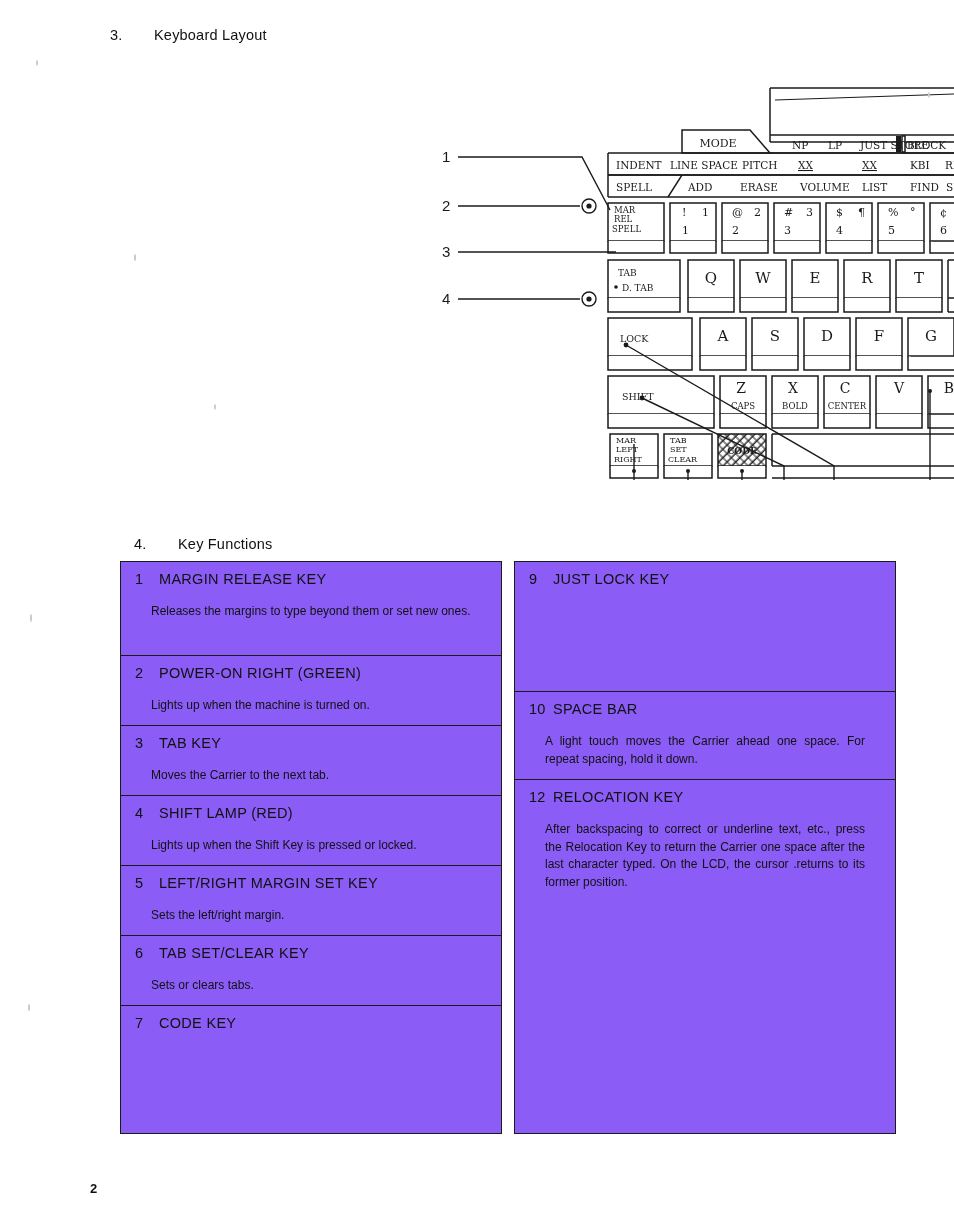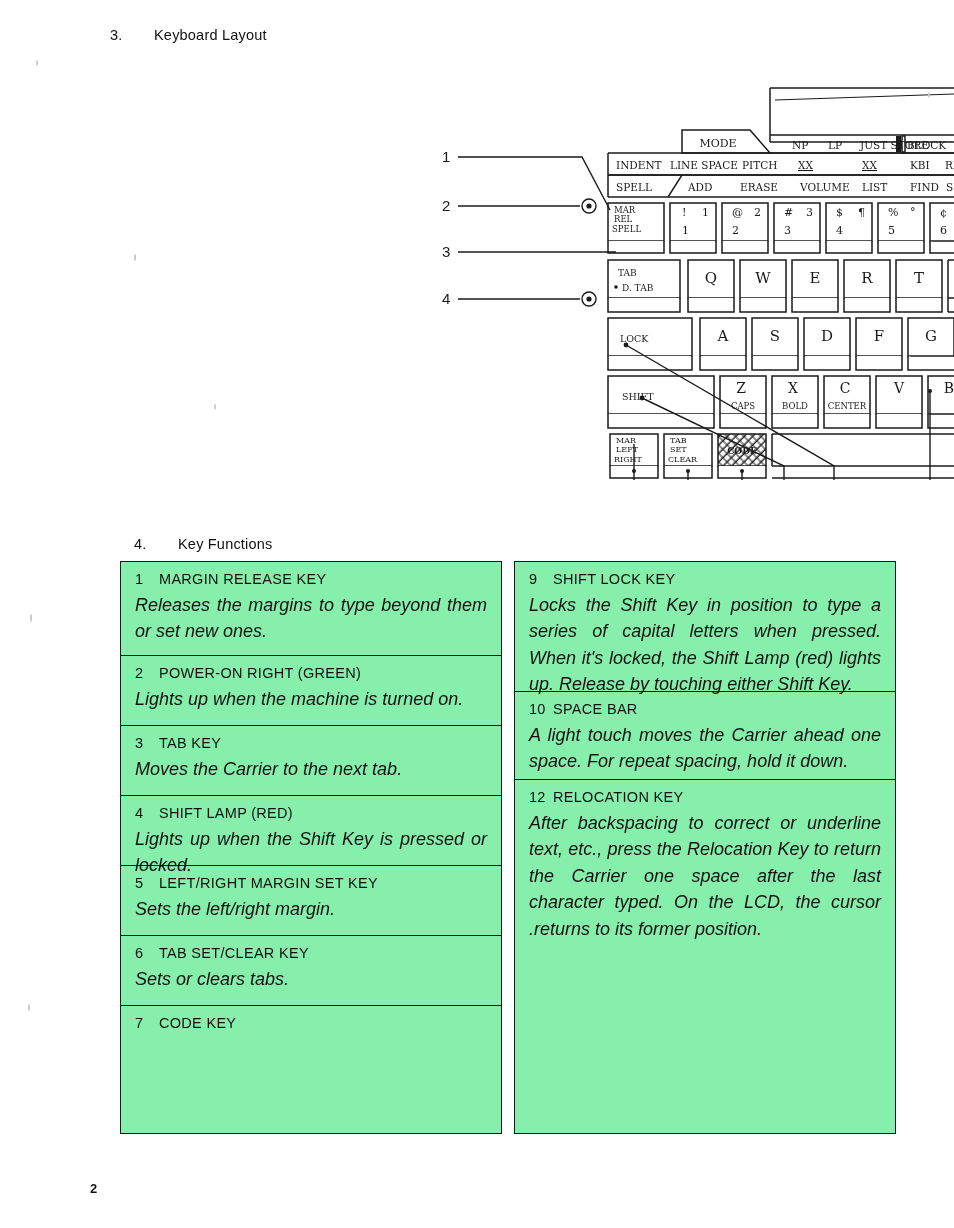--- a/index.html
+++ b/index.html
@@ -38,21 +38,21 @@
     height: 400px;
     text-align: center;
   }
   #keyboard-figure svg { display: block; }
 
   
   .fn-table {
     position: absolute;
     border: 1.6px solid #1a1a1a;
     box-sizing: border-box;
-    background: #86efac;
+    background: #8b5cf6;
   }
   #fn-table-left  { left: 120px; top: 561px; width: 382px; height: 573px; }
   #fn-table-right { left: 514px; top: 561px; width: 382px; height: 573px; }
 
   .fn-item {
     box-sizing: border-box;
     border-bottom: 1.6px solid #1a1a1a;
     padding: 9px 14px 10px 14px;
   }
   .fn-item:last-child { border-bottom: none; }
@@ -61,27 +61,26 @@
     font-size: 14.5px;
     letter-spacing: 0.3px;
     margin: 0 0 5px 0;
     white-space: nowrap;
   }
   .fn-title .fn-num {
     display: inline-block;
     min-width: 24px;
   }
   .fn-body {
-    font-size: 18px;
+    font-size: 12px;
     line-height: 1.47;
-    margin: 0;
+    margin: 16px;
     text-align: justify;
     text-justify: inter-word;
     hyphens: none;
-    font-style: italic;
   }
 
   
   #page-number {
     position: absolute;
     left: 90px;
     top: 1181px;
     font-size: 13px;
     font-weight: bold;
   }
@@ -475,23 +474,22 @@
     <p class="fn-title">
       <span class="fn-num">7</span><span>CODE KEY</span>
     </p>
   </div>
 </div>
 
 <div class="fn-table" id="fn-table-right">
 
   <div class="fn-item" style="height:130px">
     <p class="fn-title">
-      <span class="fn-num">9</span><span>SHIFT LOCK KEY</span>
-    </p>
-    <p class="fn-body">Locks the Shift Key in position to type a series of capital letters when pressed. When it's locked, the Shift Lamp (red) lights up. Release by touching either Shift Key.</p>
+      <span class="fn-num">9</span><span>JUST LOCK KEY</span>
+    </p>
   </div>
 
   <div class="fn-item" style="height:88px">
     <p class="fn-title">
       <span class="fn-num">10</span><span>SPACE BAR</span>
     </p>
     <p class="fn-body">A light touch moves the Carrier ahead one space. For repeat spacing, hold it down.</p>
   </div>
 
 

